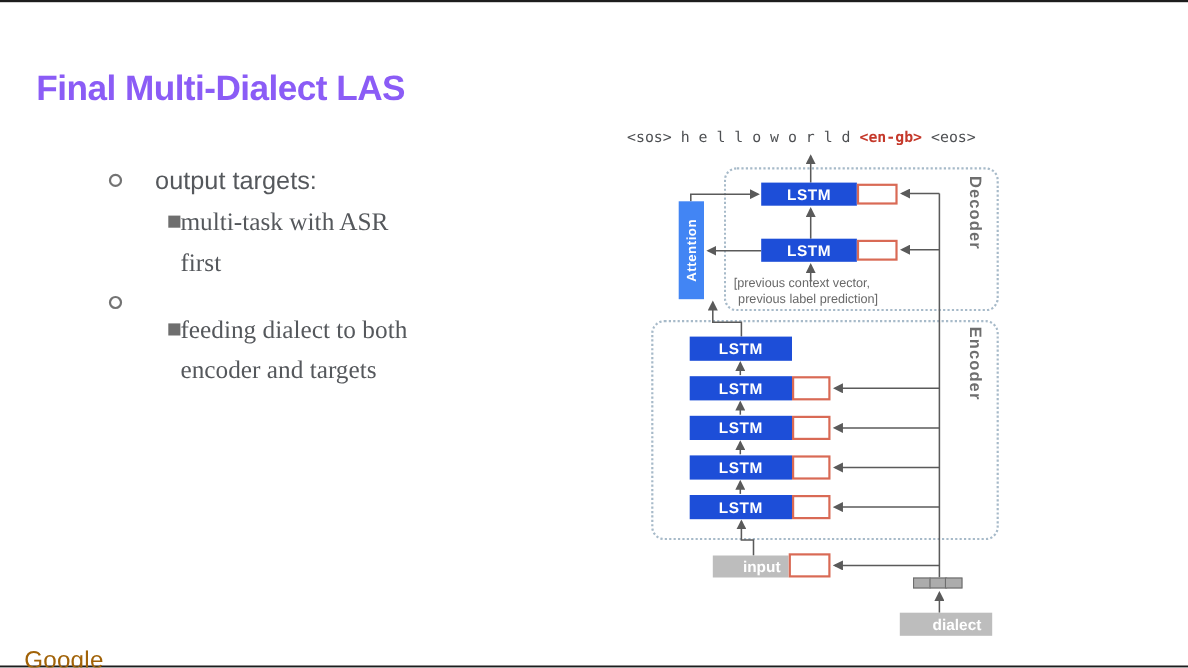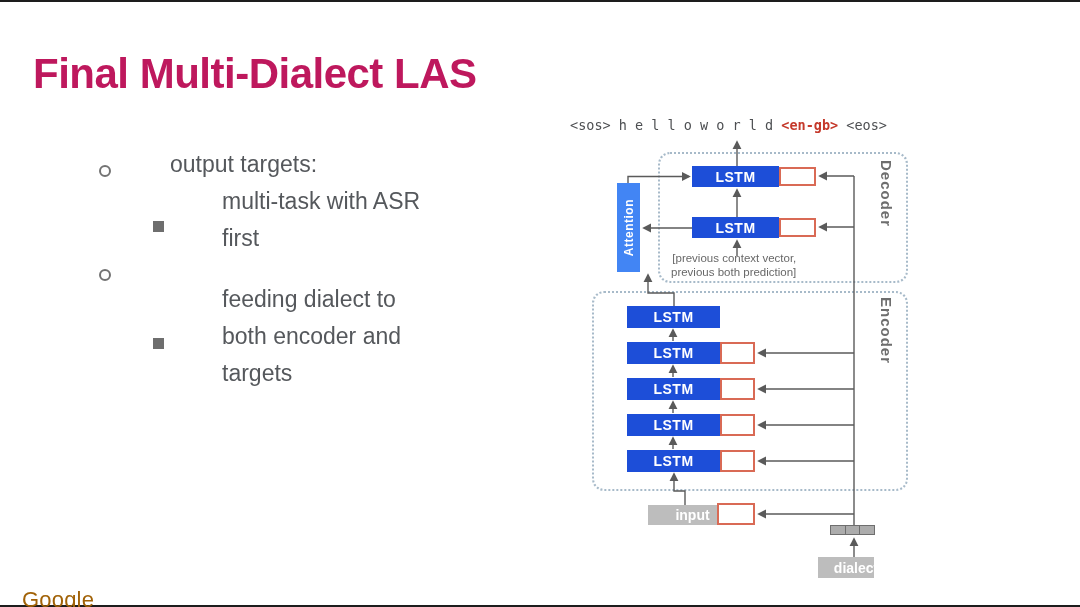--- a/index.html
+++ b/index.html
@@ -13,52 +13,52 @@
     background: #ffffff;
     overflow: hidden;
     margin: 0 auto;
   }
   .edge-bar { position: absolute; left: 0; width: 100%; height: 2px; background: #1d1d1d; }
   .edge-top { top: 0; }
   .edge-bottom { bottom: 0; }
 
   .title {
     position: absolute;
-    left: 33px; top: 50px;
-    font-size: 42px;
+    left: 33px; top: 62px;
+    font-size: 32px;
     font-weight: bold;
     letter-spacing: -0.5px;
-    color: #be185d;
+    color: #8b5cf6;
   }
 
   
   .bullets {
     position: absolute;
     left: 0; top: 146px;
     width: 480px;
     color: #55585c;
     font-size: 23px;
     line-height: 37px;
   }
-  .b-row { display: flex; align-items: center; gap: 29px; }
+  .b-row { display: flex; align-items: flex-start; }
   .marker-circle {
     flex: 0 0 auto;
     width: 12px; height: 12px;
     border: 2px solid #737373;
     border-radius: 50%;
     margin: 12px 0 0 99px;
   }
   .marker-square {
     flex: 0 0 auto;
     width: 11px; height: 11px;
     background: #6e6e6e;
     margin: 13px 0 0 153px;
   }
   .b1-text { margin-left: 30px; }
-  .b2-text { margin-left: 29px; width: 222px; }
+  .b2-text { width: 222px; font-family: Liberation Serif, serif; }
 
   
   .google-logo {
     position: absolute;
     left: 22px; top: 564px;
     font-size: 22px;
     color: #a16207;
     letter-spacing: 0.2px;
     margin-top: 23px;
   }
@@ -115,21 +115,20 @@
   }
   .dbox-dec { left: 209px; width: 37px; height: 19px; }
   .dbox-enc { left: 150px; width: 35px; height: 22px; }
 
   .note-text {
     position: absolute;
     left: 97px; top: 141px;
     font-size: 11.5px;
     line-height: 14px;
     color: #686868;
-    text-align: right;
   }
   .note-line2 { padding-left: 4px; }
 
   .attention {
     position: absolute;
     left: 47px; top: 73px; width: 23px; height: 89px;
     background: #4285f4;
     color: #ffffff;
     display: flex; align-items: center; justify-content: center;
   }
@@ -143,21 +142,21 @@
 
   .gray-box {
     position: absolute;
     background: #bdbdbd;
     color: #ffffff;
     font-size: 14px;
     font-weight: bold;
     display: flex; align-items: center; justify-content: center; padding-left: 20px;
   }
   .input-box   { left: 78px;  top: 395px; width: 69px; height: 20px; }
-  .dialect-lbl { left: 248px; top: 447px; width: 56px; height: 21px; }
+  .dialect-lbl { left: 248px; top: 447px; width: 84px; height: 21px; }
   .input-dbox  { left: 147px; top: 393px; width: 38px; height: 22px; }
 
   .onehot {
     position: absolute;
     left: 260px; top: 415px;
     display: flex;
   }
   .onehot div {
     width: 16px; height: 10px;
     background: #acacac;
@@ -248,21 +247,21 @@
       <span>Attention</span>
     </div>
 
     <div class="lstm lstm-dec" style="top:56px">LSTM</div>
     <div class="dialect-box dbox-dec" style="top:57px"></div>
     <div class="lstm lstm-dec" style="top:107px">LSTM</div>
     <div class="dialect-box dbox-dec" style="top:108px"></div>
 
     <div class="note-text">
       <div>[previous context vector,</div>
-      <div class="note-line2">previous both prediction]</div>
+      <div class="note-line2">previous label prediction]</div>
     </div>
 
     <div class="lstm lstm-enc" style="top:196px">LSTM</div>
     <div class="lstm lstm-enc" style="top:232px">LSTM</div>
     <div class="dialect-box dbox-enc" style="top:232px"></div>
     <div class="lstm lstm-enc" style="top:268px">LSTM</div>
     <div class="dialect-box dbox-enc" style="top:268px"></div>
     <div class="lstm lstm-enc" style="top:304px">LSTM</div>
     <div class="dialect-box dbox-enc" style="top:304px"></div>
     <div class="lstm lstm-enc" style="top:340px">LSTM</div>

